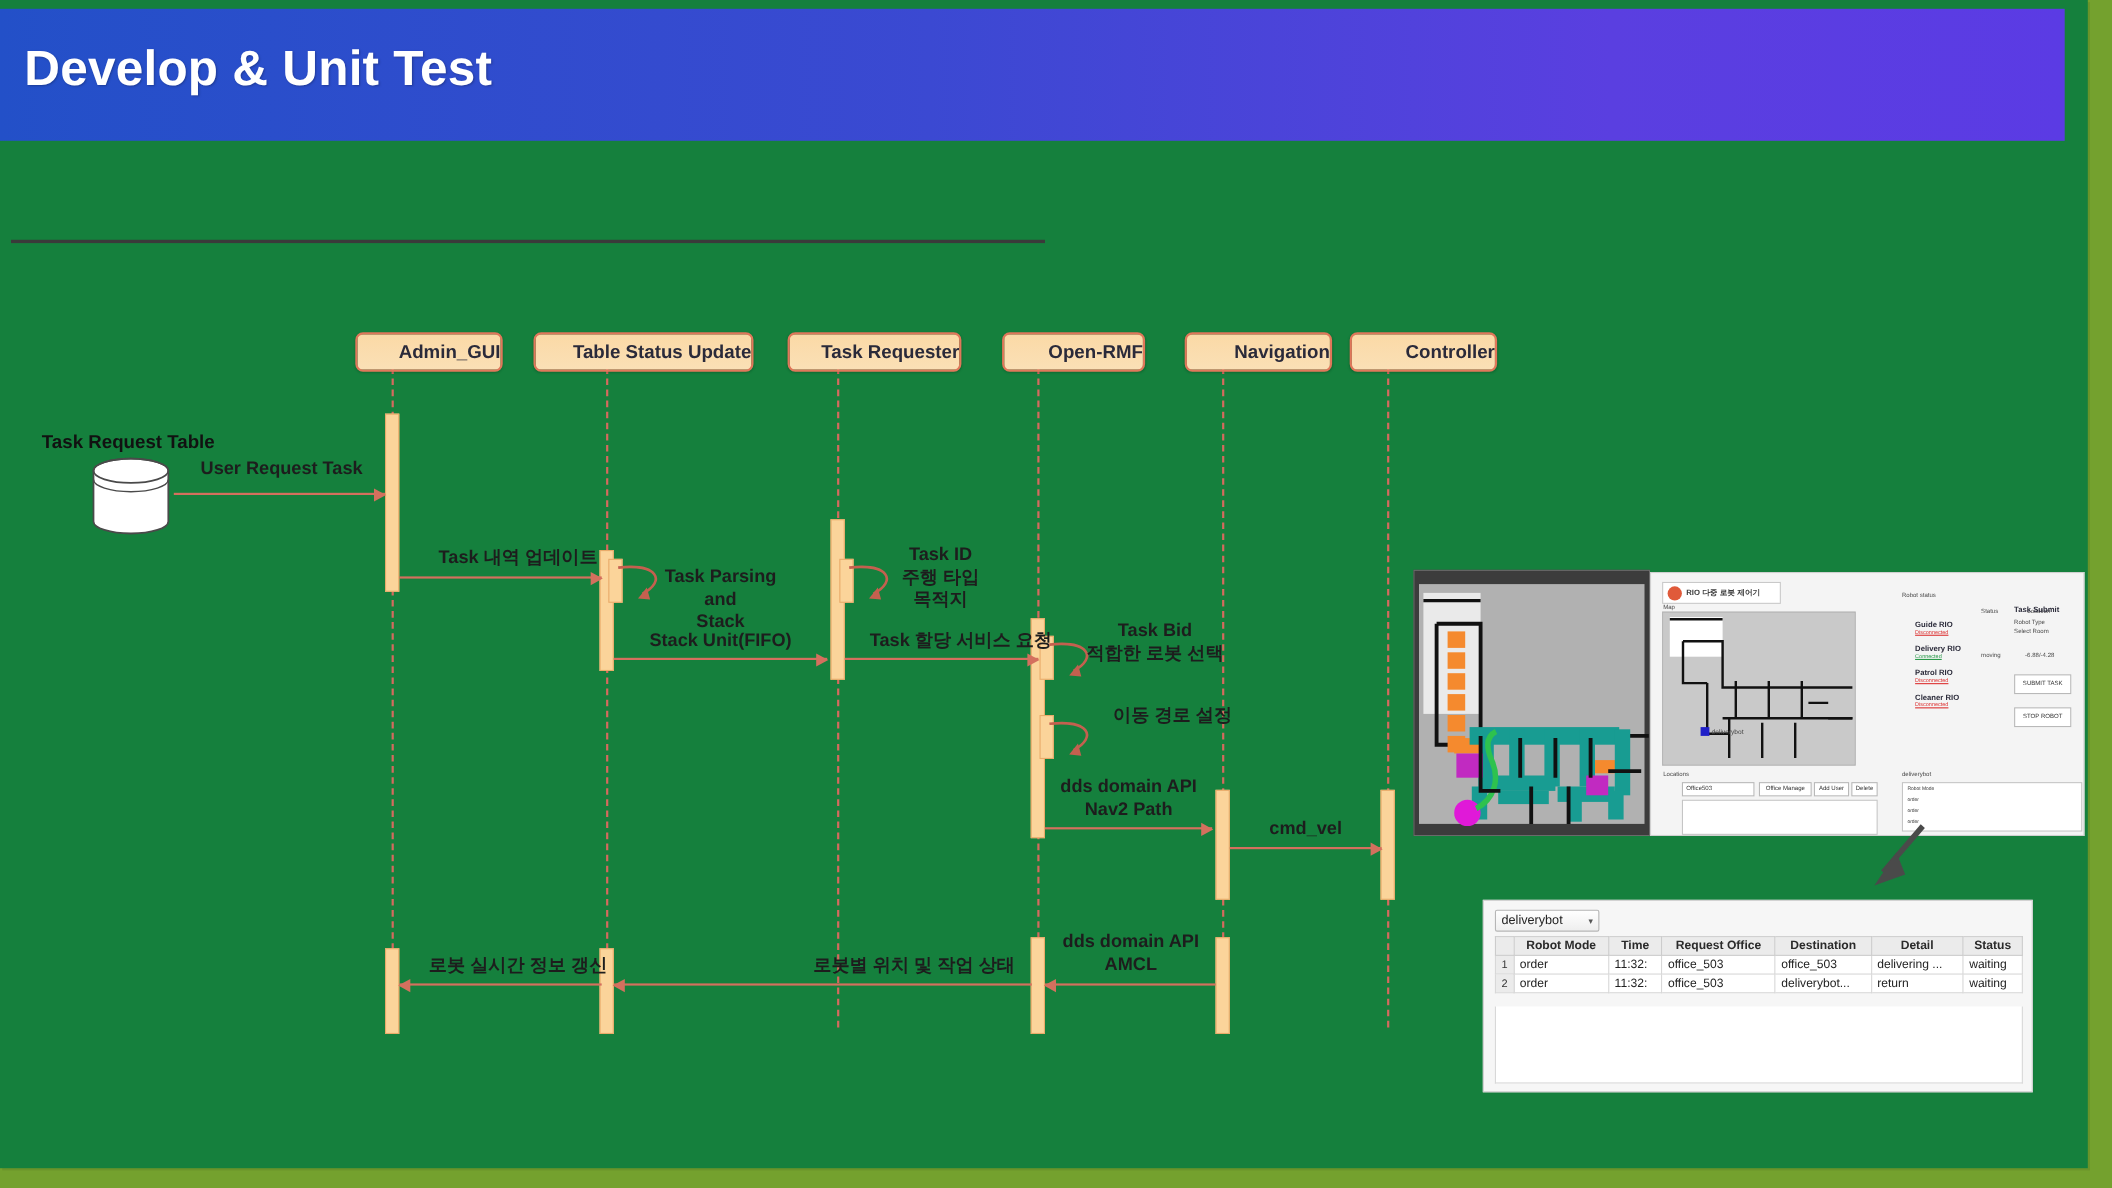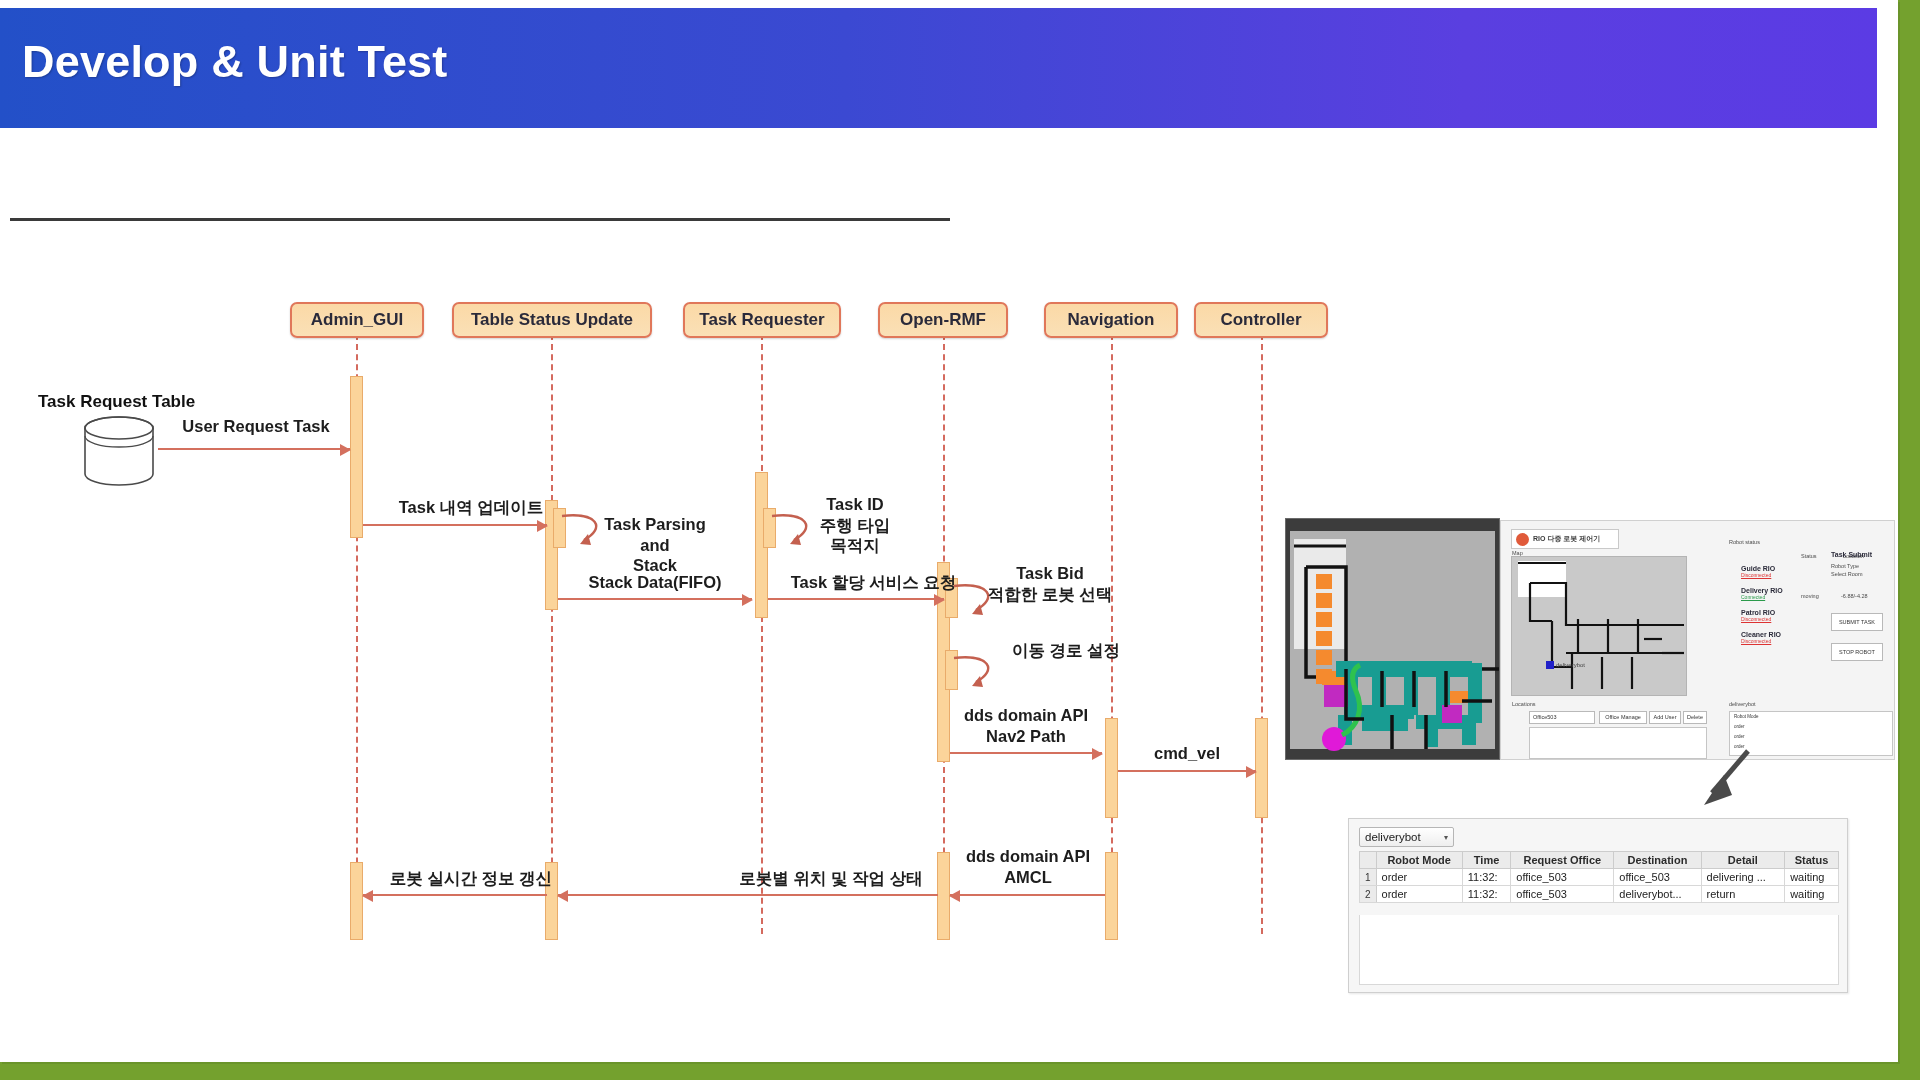--- a/index.html
+++ b/index.html
@@ -6,21 +6,21 @@
   html, body {
     width: 1920px; height: 1080px;
     background: #74a12e;
     font-family: "Liberation Sans", sans-serif;
     overflow: hidden;
   }
   #slide {
     position: absolute;
     left: 0; top: 0;
     width: 1898px; height: 1062px;
-    background: #ffffff;
+    background: #15803d;
     box-shadow: 2px 2px 0 rgba(0,0,0,0.08);
   }
   
   #header-band {
     position: absolute;
     left: 0; top: 8px;
     width: 1877px; height: 120px;
     background: linear-gradient(90deg, #2350c8 0%, #3b49d2 45%, #5a3fe0 78%, #5b3be4 100%);
   }
   #header-title {
@@ -53,26 +53,27 @@
   .lifeline {
     position: absolute;
     width: 0; border-left: 2px dashed #d46a5e;
   }
   .actor-box {
     position: absolute;
     height: 36px;
     background: linear-gradient(180deg,#fbd9a6 0%, #fae0b6 100%);
     border: 2px solid #e0775a;
     border-radius: 7px;
-    display: flex; align-items: center; justify-content: center;
+    display: flex; align-items: center; justify-content: flex-end;
     color: #2a2a3a;
     font-size: 17px;
     font-weight: bold;
     white-space: nowrap;
     box-shadow: 0 1px 2px rgba(0,0,0,0.18);
+    margin-left: 33px;
   }
   .act {
     position: absolute;
     width: 13px;
     background: #fbd49a;
     border: 1px solid #e9ab6a;
   }
   .act.small { width: 13px; }
   .msg-line {
     position: absolute;
@@ -279,21 +280,21 @@
 
     <svg class="self-loop" style="left:560px; top:510px;" width="56" height="44" viewBox="0 0 56 44">
       <path d="M2 6 C38 2, 46 18, 24 30" fill="none" stroke="#c4604f" stroke-width="2.4"></path>
       <path d="M28 24 L20 34 L31 35 Z" fill="#c4604f"></path>
     </svg>
     <div class="msg-label" style="left:580px; top:514px; width:150px;">Task Parsing
 and
 Stack</div>
 
     <div class="msg-line right" style="left:558px; top:598px; width:194px;"></div>
-    <div class="msg-label" style="left:550px; top:572px; width:210px;">Stack Data(FIFO)</div>
+    <div class="msg-label" style="left:550px; top:572px; width:210px;">Stack Unit(FIFO)</div>
 
     <svg class="self-loop" style="left:770px; top:510px;" width="56" height="44" viewBox="0 0 56 44">
       <path d="M2 6 C38 2, 46 18, 24 30" fill="none" stroke="#c4604f" stroke-width="2.4"></path>
       <path d="M28 24 L20 34 L31 35 Z" fill="#c4604f"></path>
     </svg>
     <div class="msg-label" style="left:790px; top:494px; width:130px;">Task ID
 주행 타입
 목적지</div>
 
     <div class="msg-line right" style="left:768px; top:598px; width:176px;"></div>

